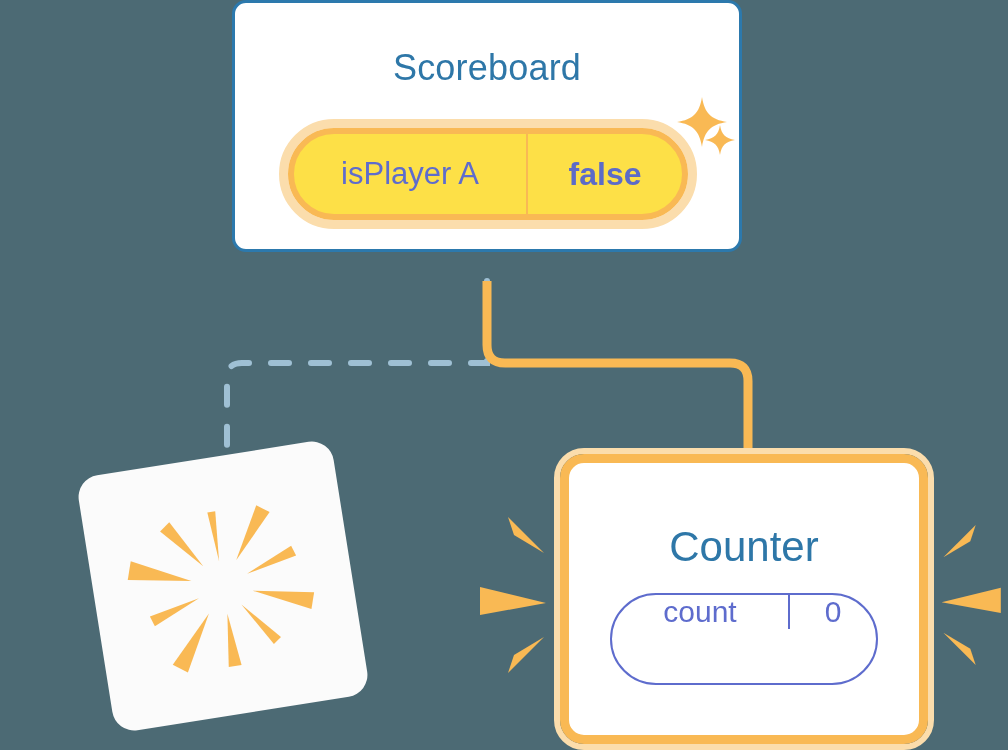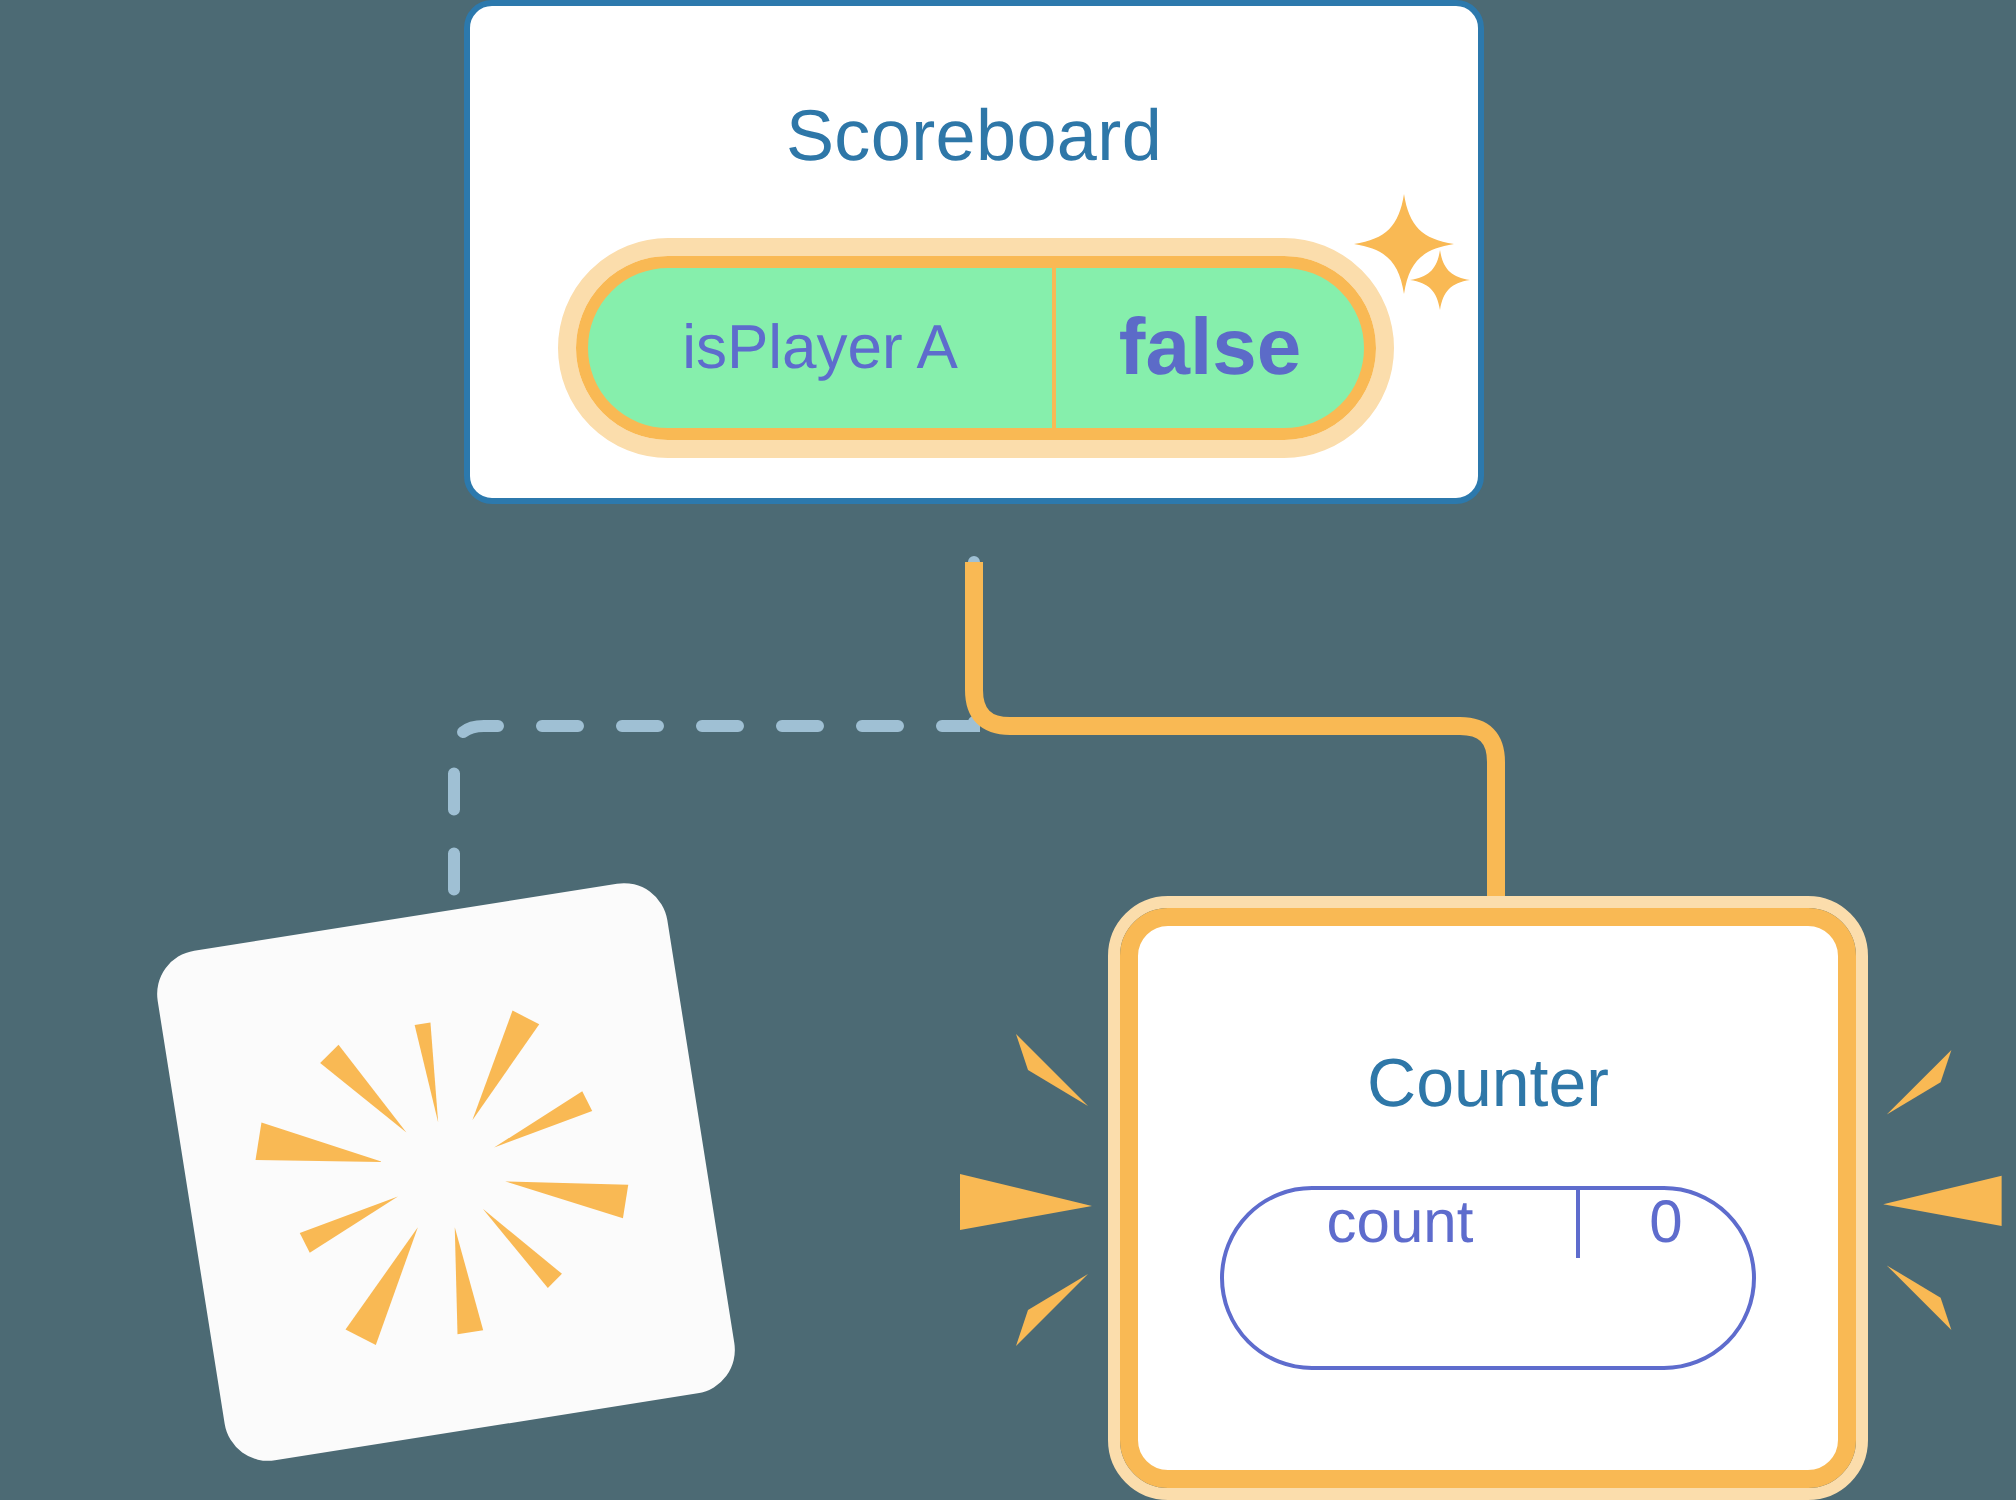--- a/index.html
+++ b/index.html
@@ -75,39 +75,39 @@
     background: transparent;
   }
   .pill-hl {
     position: absolute;
     left: 9px; top: 9px;
     width: calc(100% - 18px);
     height: calc(100% - 18px);
     box-sizing: border-box;
     border: 6px solid #f9b954;
     border-radius: 999px;
-    background: #86efac;
+    background: #fde047;
     display: flex;
     align-items: stretch;
   }
   .pill-hl .cell-key {
     flex: 0 0 232px;
     display: flex;
     align-items: center;
     justify-content: center;
     font-size: 31px;
     color: #5e6ccd;
     border-right: 2px solid #f9b954;
   }
   .pill-hl .cell-val {
     flex: 1 1 auto;
     display: flex;
     align-items: center;
     justify-content: center;
-    font-size: 40px;
+    font-size: 32px;
     font-weight: bold;
     color: #5c6bc8;
   }
 
   
   .sparkle {
     position: absolute;
     z-index: 6;
   }
   .sparkle svg { display: block; }
@@ -133,21 +133,21 @@
     border: 9px solid #f9b954;
     border-radius: 24px;
     background: #ffffff;
   }
   .counter-title {
     position: absolute;
     left: 0;
     top: 60px;
     width: 100%;
     text-align: center;
-    font-size: 34px;
+    font-size: 42px;
     color: #2e77a8;
   }
   .counter-pill {
     position: absolute;
     left: 50%;
     transform: translateX(-50%);
     top: 130px;
     width: 268px;
     height: 92px;
     box-sizing: border-box;

